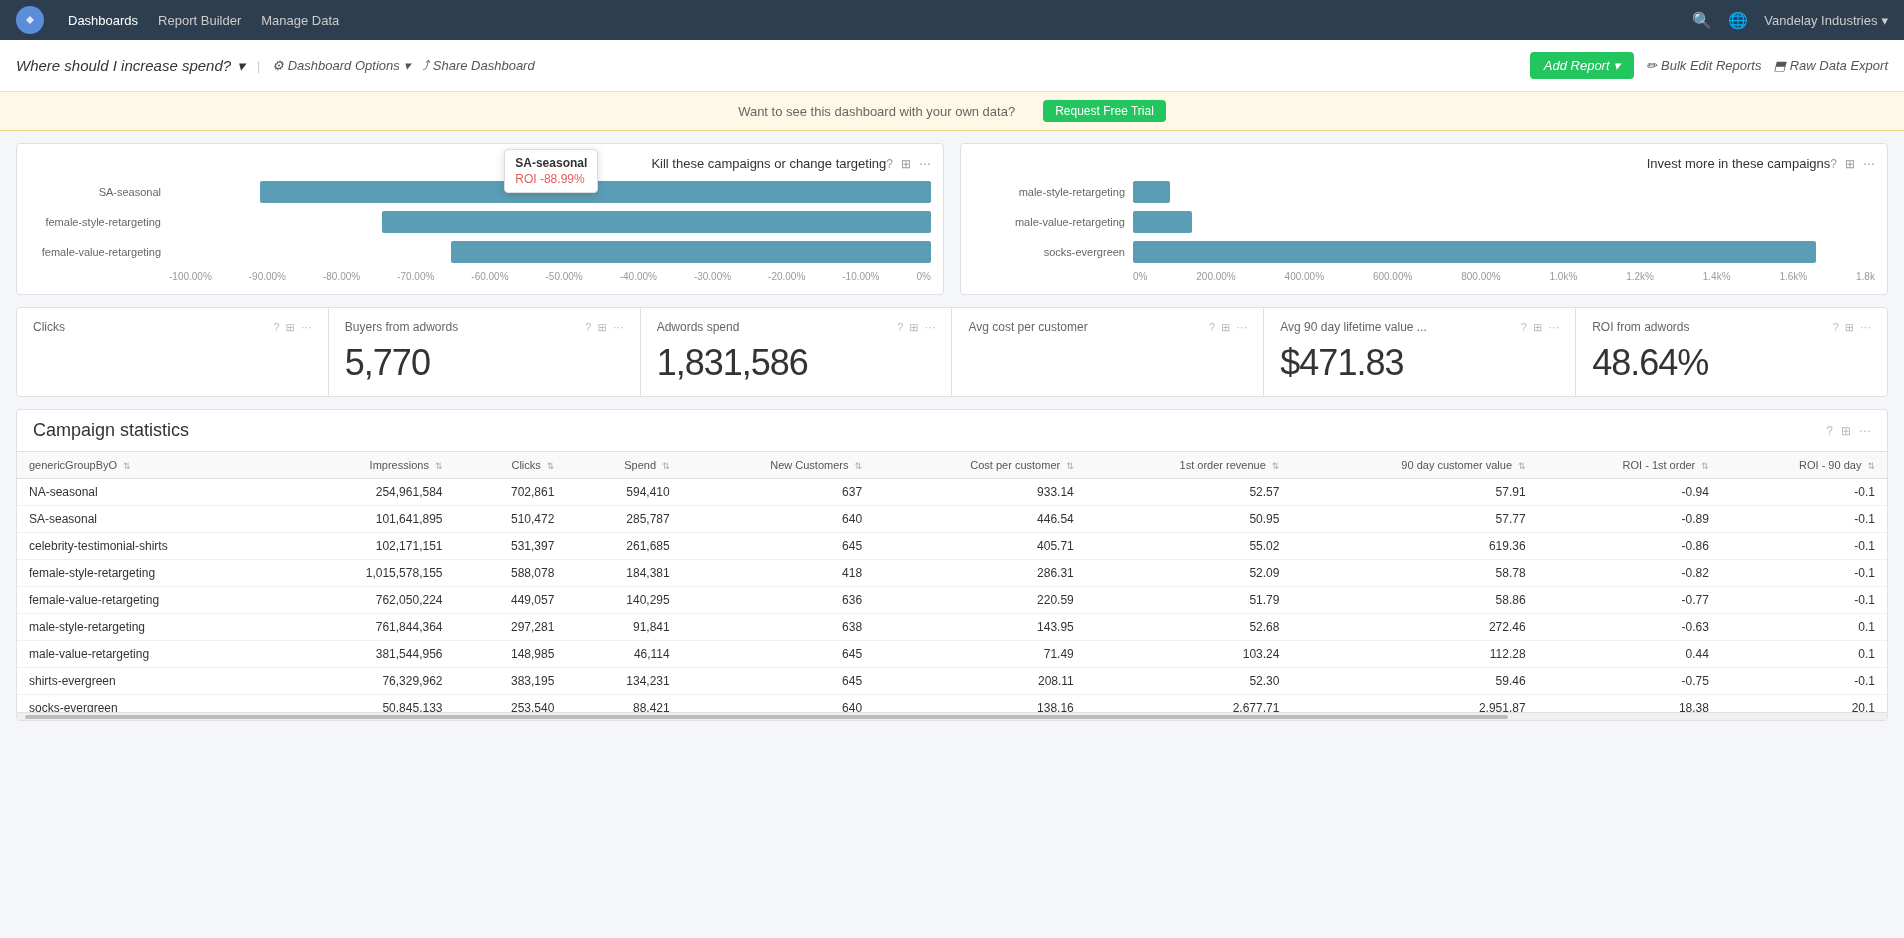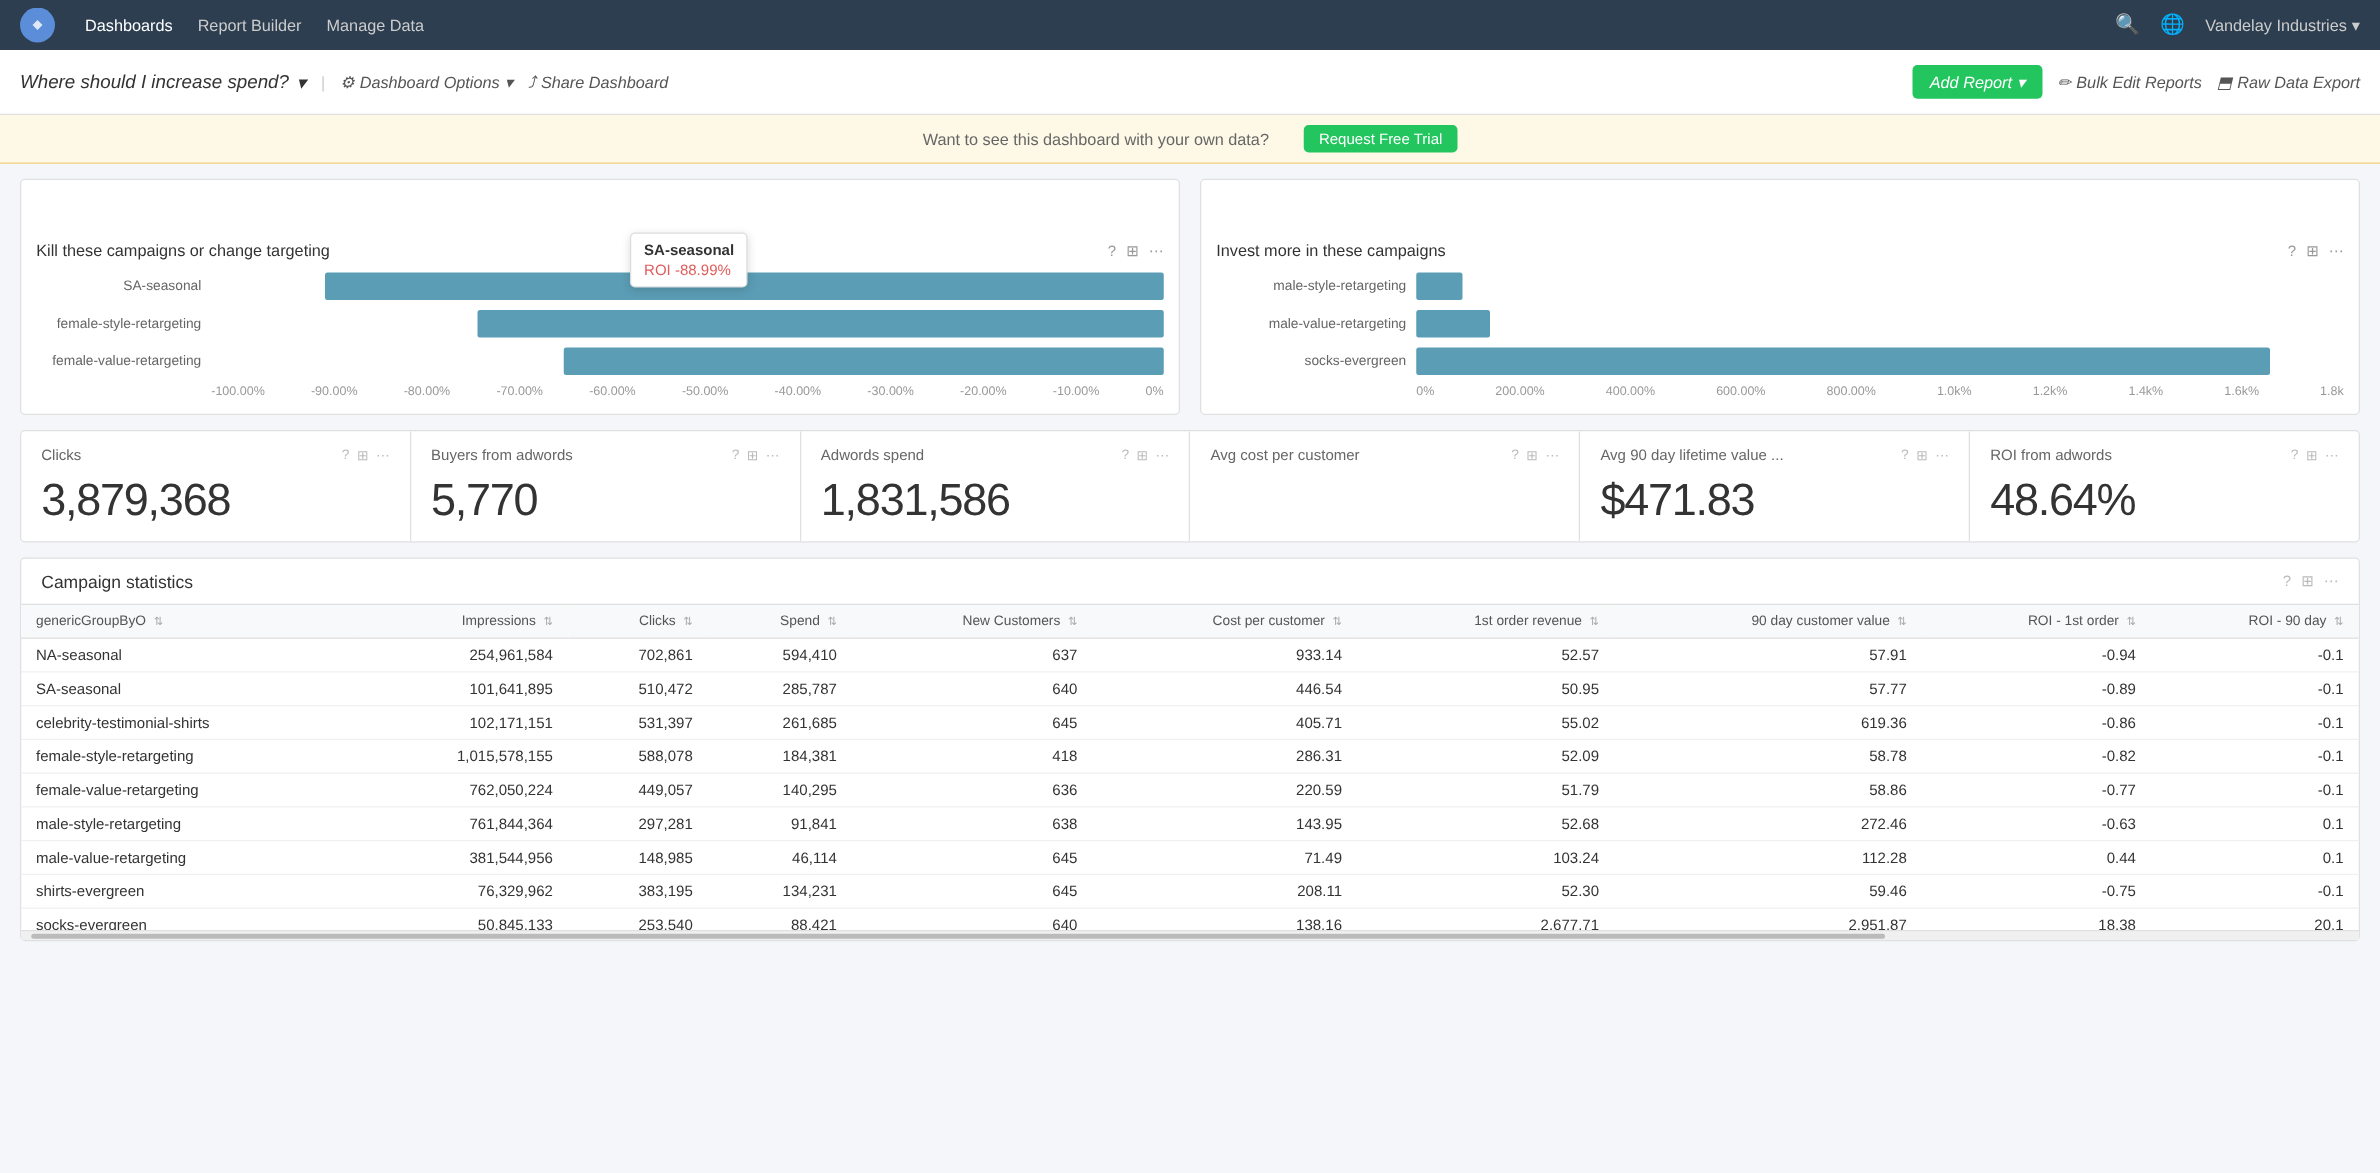--- a/index.html
+++ b/index.html
@@ -88,22 +88,21 @@
       border-radius: 4px;
       flex: 1;
       padding: 12px;
     }
     .chart-panel-title {
       font-size: 13px;
       font-weight: 500;
       margin-bottom: 10px;
       display: flex;
       align-items: center;
-      justify-content: space-between;
-      margin-top: 37px;
+      justify-content: flex-end;
     }
     .chart-icons { display: flex; gap: 8px; color: #999; font-size: 12px; }
     .bar-row { display: flex; align-items: center; margin-bottom: 8px; }
     .bar-label { font-size: 11px; color: #666; min-width: 140px; text-align: right; padding-right: 8px; }
     .bar-wrapper { flex: 1; position: relative; height: 22px; }
     .bar-fill { height: 100%; background: #5b9db5; border-radius: 2px; }
     .bar-chart-x-axis { display: flex; justify-content: space-between; font-size: 10px; color: #999; margin-top: 4px; padding-left: 140px; }
 
     
     .tooltip-box {
@@ -152,21 +151,21 @@
       border: 1px solid #e0e0e0;
       border-radius: 4px;
     }
     .stats-header {
       display: flex;
       align-items: center;
       justify-content: space-between;
       padding: 10px 16px;
       border-bottom: 1px solid #e0e0e0;
     }
-    .stats-title { font-size: 14px; font-weight: 500; }
+    .stats-title { font-size: 18px; font-weight: 500; }
     .stats-icons { display: flex; gap: 8px; color: #bbb; font-size: 12px; }
     .stats-table { width: 100%; border-collapse: collapse; }
     .stats-table th {
       background: #f8f9fa;
       padding: 7px 12px;
       text-align: right;
       font-size: 11px;
       font-weight: 500;
       color: #555;
       border-bottom: 1px solid #e0e0e0;
@@ -371,21 +370,20 @@
   <div class="kpi-row">
     <div class="kpi-item">
       <div class="kpi-header">
         <span class="kpi-label">Clicks</span>
         <div class="kpi-icons">
           <span>?</span>
           <span>⊞</span>
           <span>⋯</span>
         </div>
       </div>
-      <div class="kpi-value">3,879,368</div>
     </div>
     <div class="kpi-item">
       <div class="kpi-header">
         <span class="kpi-label">Buyers from adwords</span>
         <div class="kpi-icons">
           <span>?</span>
           <span>⊞</span>
           <span>⋯</span>
         </div>
       </div>

